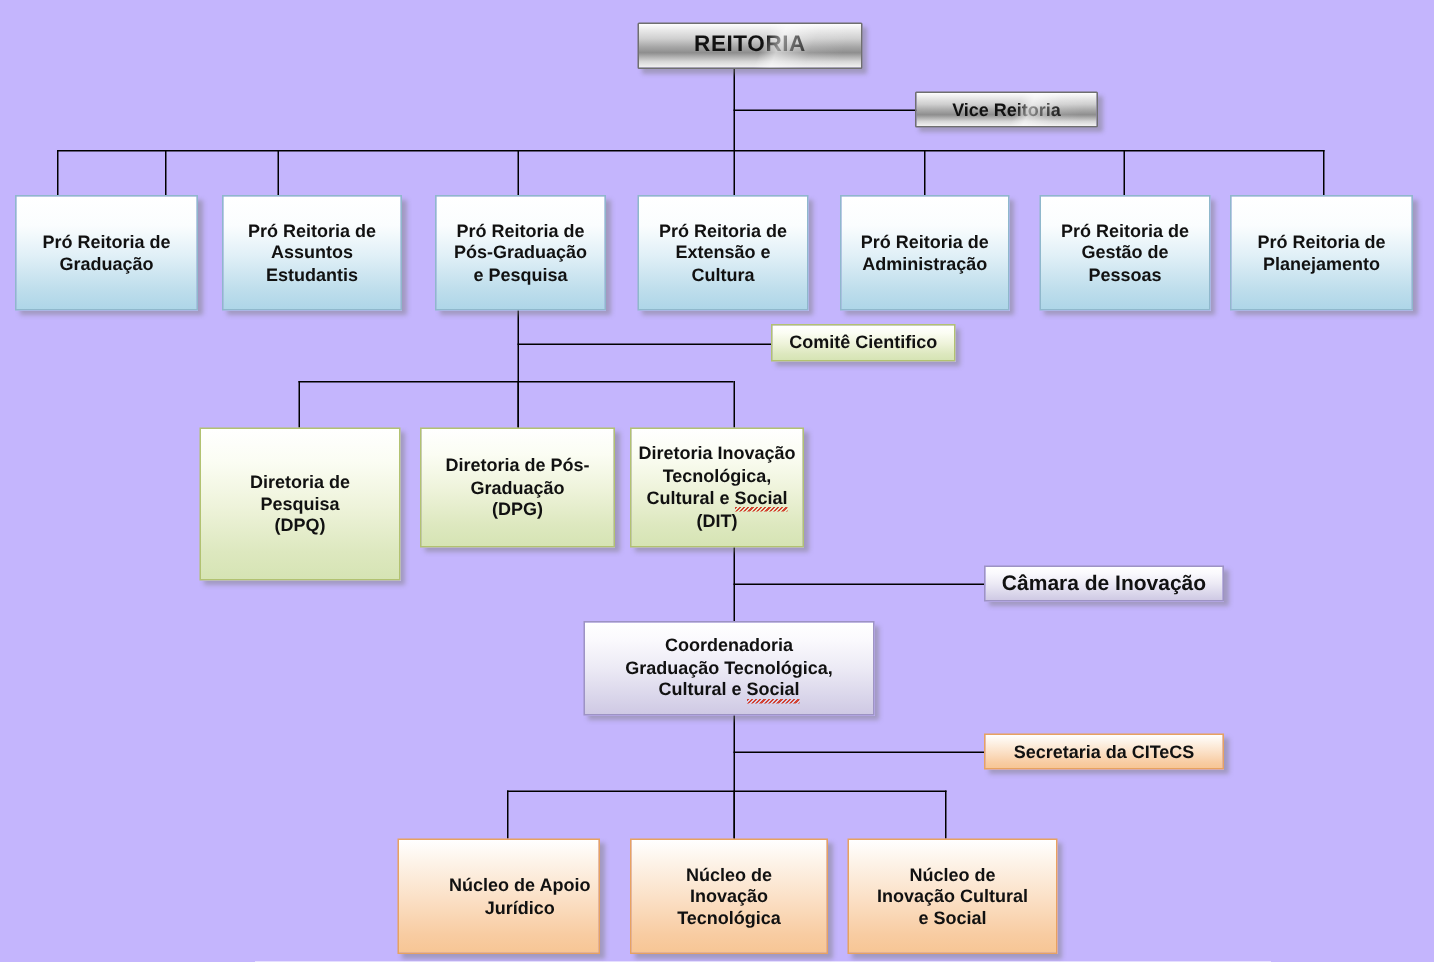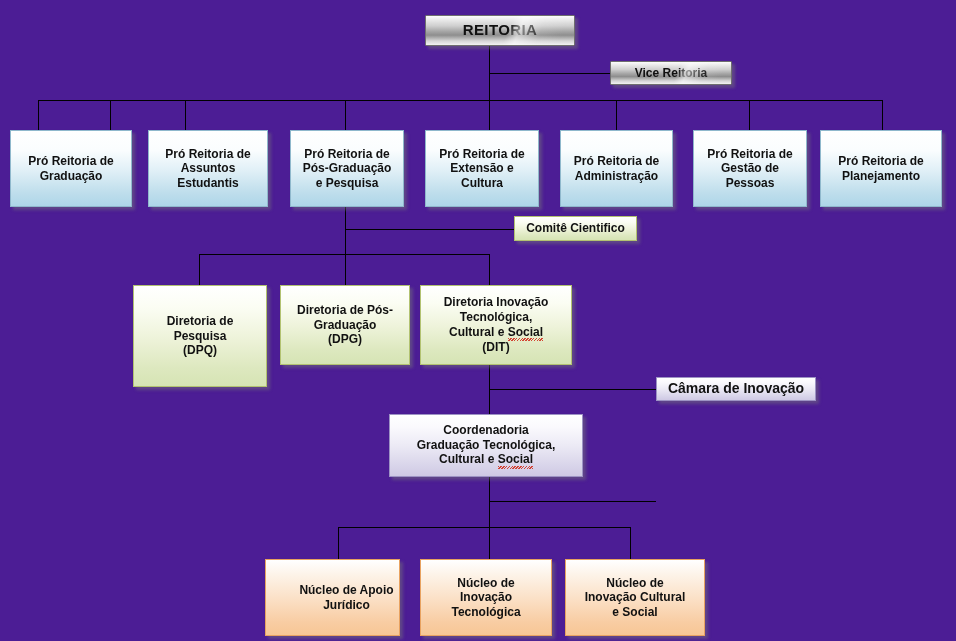--- a/index.html
+++ b/index.html
@@ -5,21 +5,21 @@
 <style>
   html,body{margin:0;padding:0;background:#ffffff;}
   body{
     font-family:"Liberation Sans","DejaVu Sans",sans-serif;
     -webkit-font-smoothing:antialiased;
   }
   #chart{
     position:relative;
     width:956px;
     height:641px;
-    background:#4c1d95;
+    background:#c4b5fd;
     overflow:hidden;
   }
 
   
   .node{
     position:absolute;
     box-sizing:border-box;
     display:flex;
     align-items:center;
     justify-content:center;
@@ -192,41 +192,44 @@
   <div class="node green shadow" style="left:133px;top:285px;width:134px;height:102px;font-size:12px;">
     <span class="lbl" style="white-space:pre-line;">Diretoria de
 Pesquisa
 (DPQ)</span>
   </div>
   <div class="node green shadow" style="left:280px;top:285px;width:130px;height:80px;font-size:12px;">
     <span class="lbl" style="white-space:pre-line;">Diretoria de Pós-
 Graduação
 (DPG)</span>
   </div>
-  <div class="node green shadow" style="left:420px;top:285px;width:152px;height:80px;font-size:12px;">
+  <div class="node green shadow" style="left:420px;top:285px;width:116px;height:80px;font-size:12px;">
     <span class="lbl">
       <span>Diretoria Inovação</span><br>
       <span>Tecnológica,</span><br>
       <span>Cultural e </span><span class="sq">Social</span><br>
       <span>(DIT)</span>
     </span>
   </div>
 
   <div class="node purple shadow" style="left:656px;top:377px;width:160px;height:24px;font-size:14px;">
     <span class="lbl">Câmara de Inovação</span>
   </div>
 
   <div class="node purple shadow" style="left:389px;top:414px;width:194px;height:63px;font-size:12px;">
     <span class="lbl">
       <span>Coordenadoria</span><br>
       <span>Graduação Tecnológica,</span><br>
       <span>Cultural e </span><span class="sq">Social</span>
     </span>
   </div>
 
+  <div class="node orange shadow" style="left:656px;top:489px;width:160px;height:24px;font-size:12px;">
+    <span class="lbl">Secretaria da CITeCS</span>
+  </div>
 
   <div class="node orange shadow" style="left:265px;top:559px;width:135px;height:77px;font-size:12px;">
     <span class="lbl" style="white-space:pre-line;padding-left:32px;">Núcleo de Apoio
 Jurídico</span>
   </div>
   <div class="node orange shadow" style="left:420px;top:559px;width:132px;height:77px;font-size:12px;">
     <span class="lbl" style="white-space:pre-line;">Núcleo de
 Inovação
 Tecnológica</span>
   </div>

